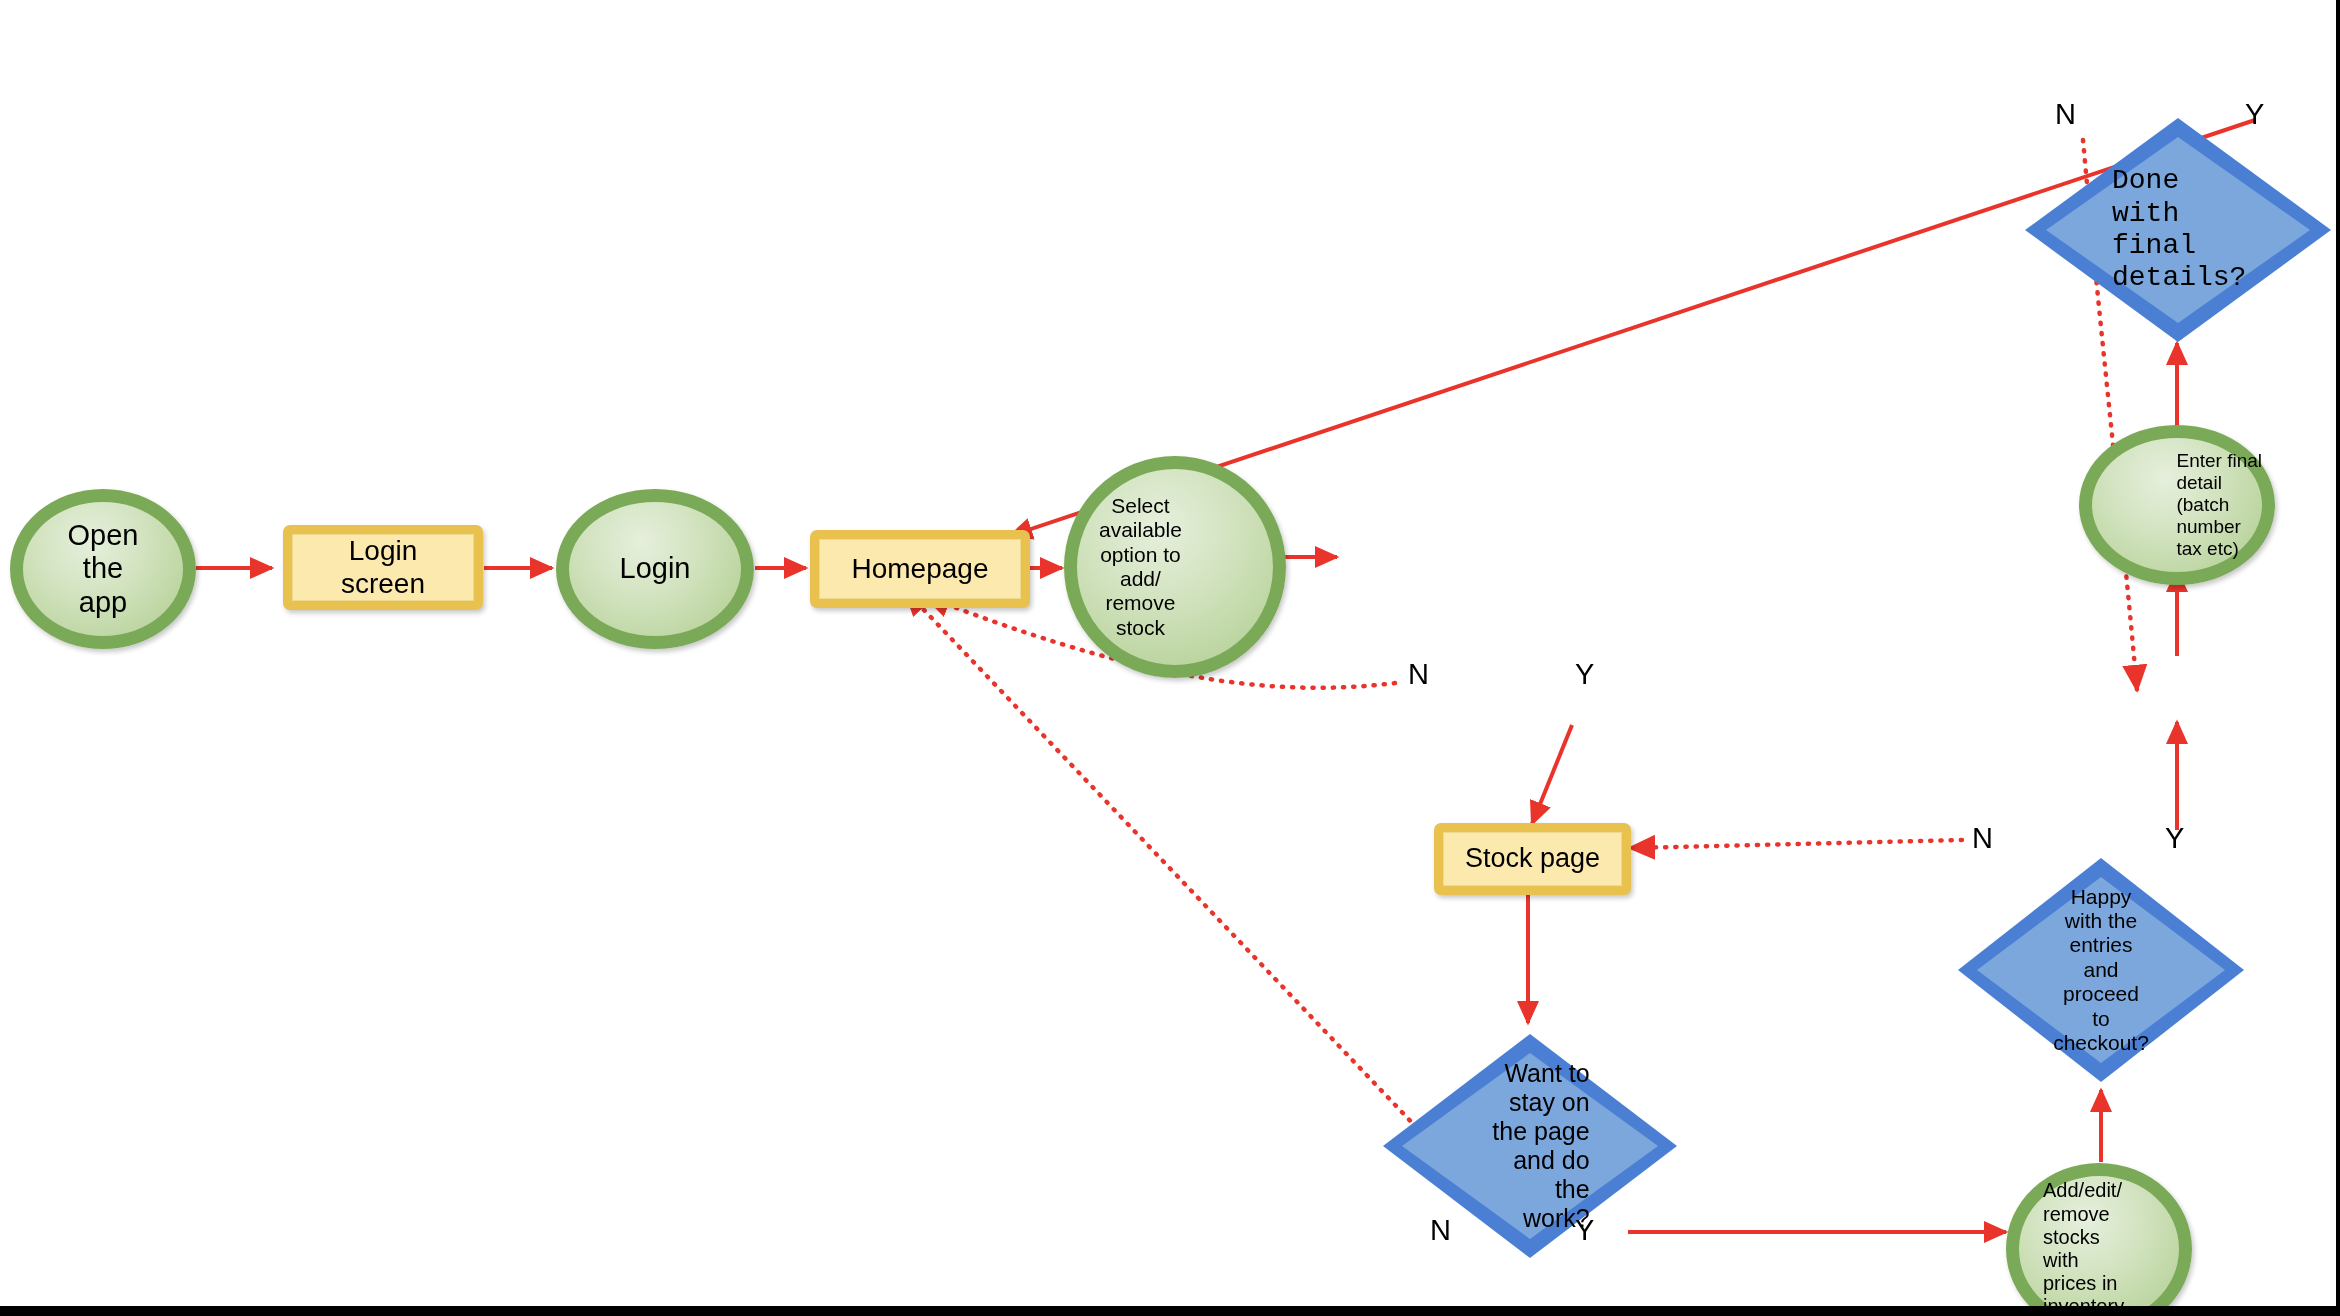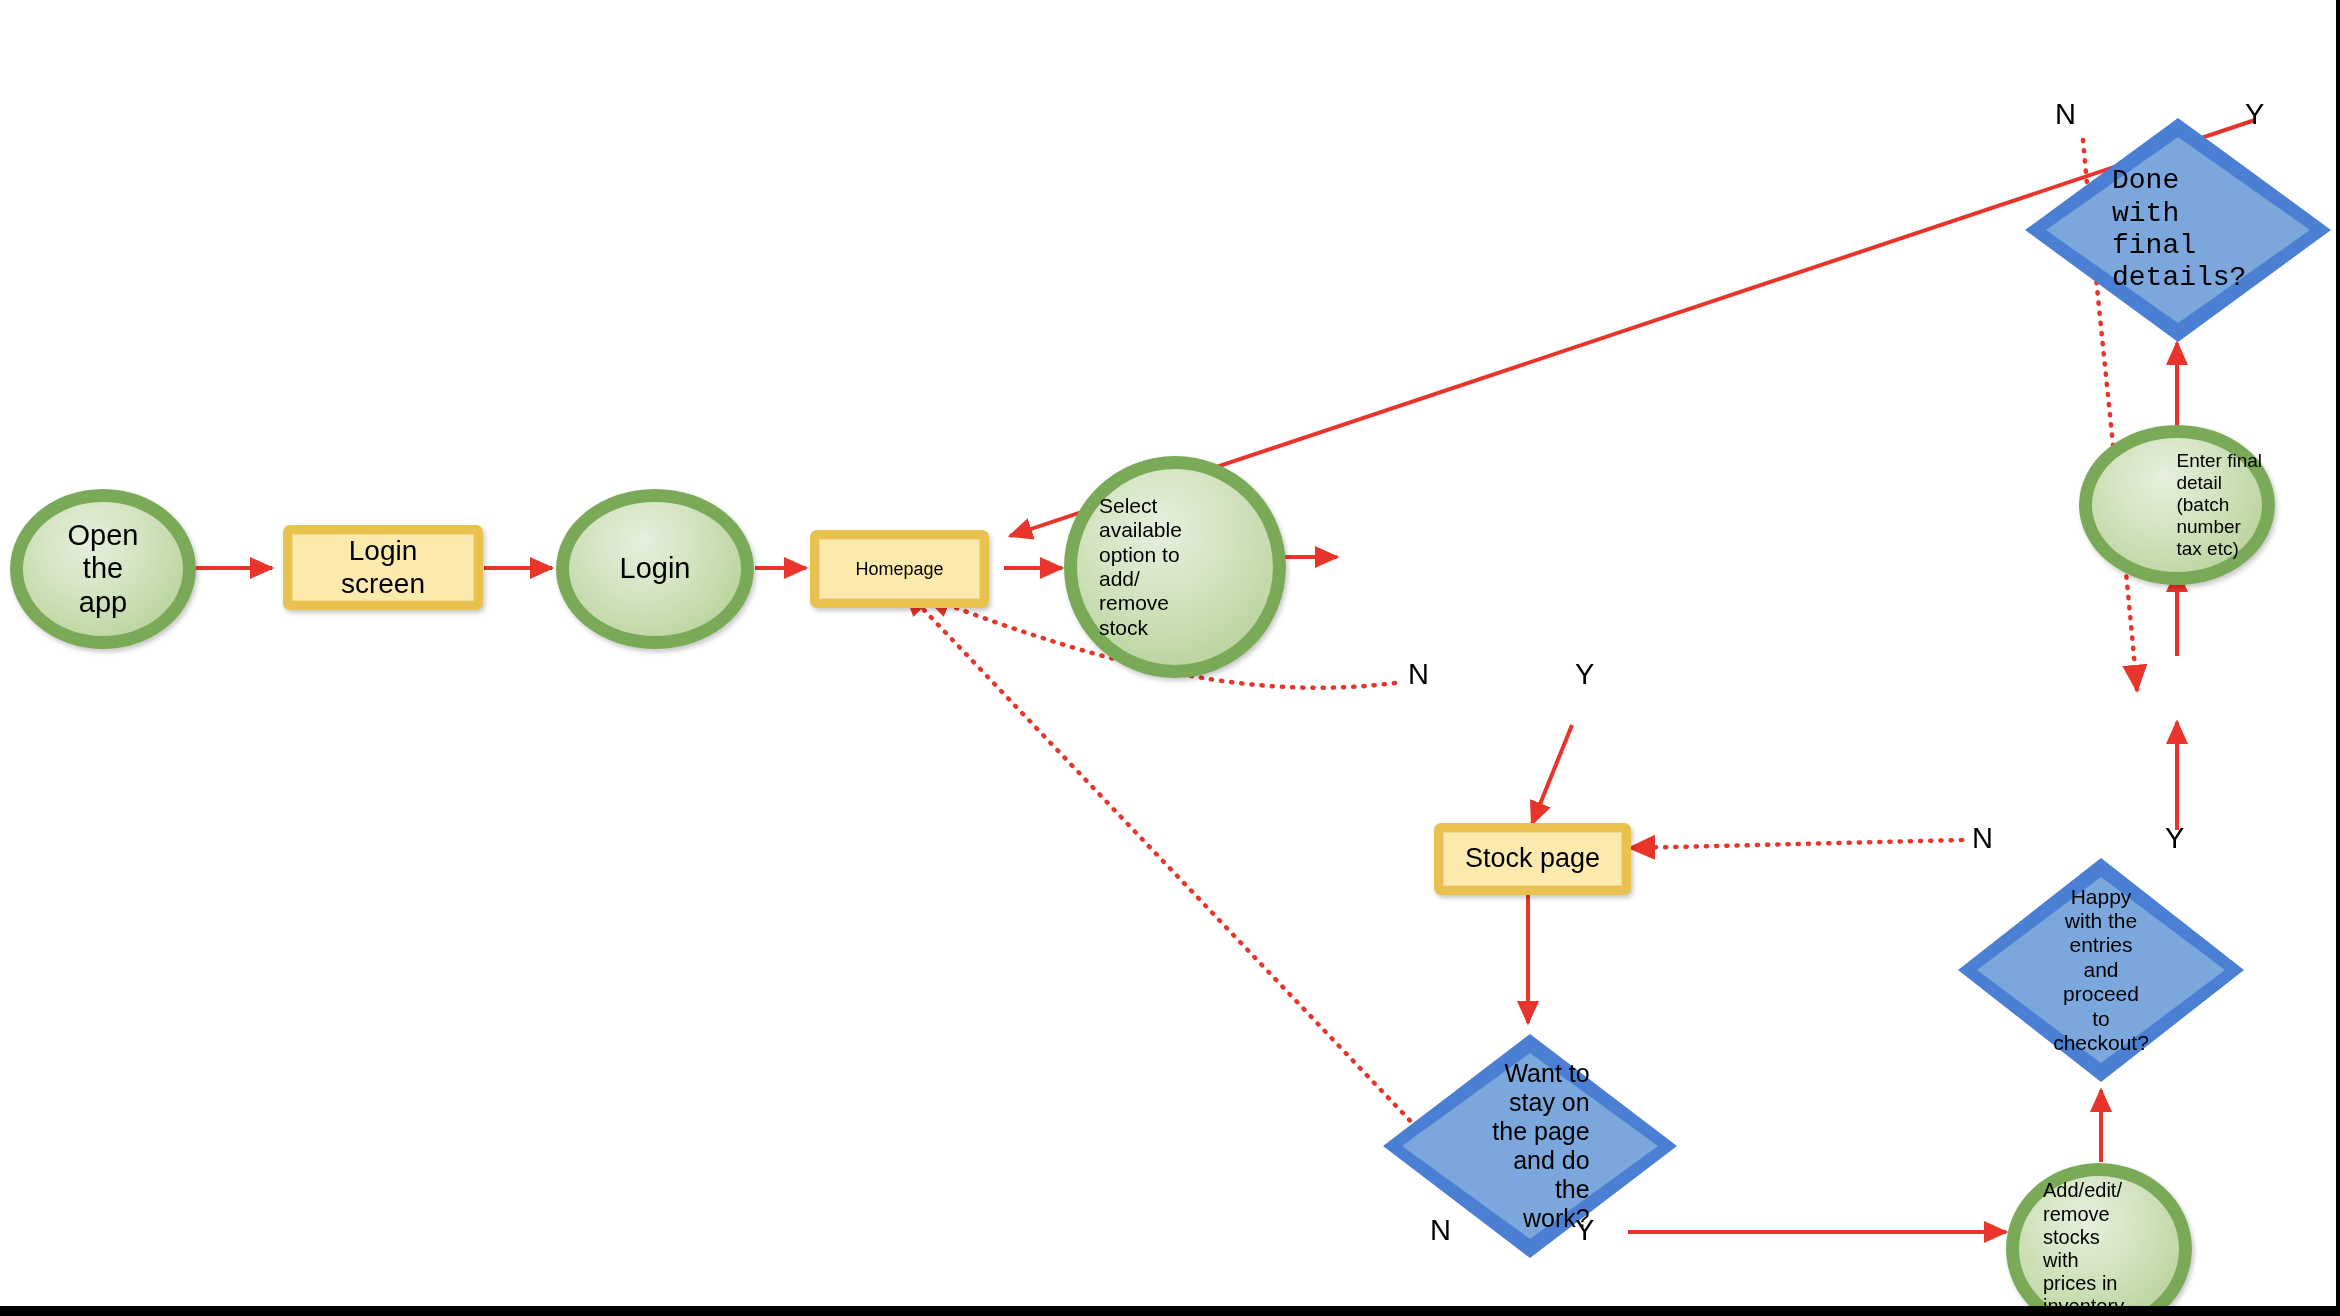--- a/index.html
+++ b/index.html
@@ -156,28 +156,28 @@
     <div class="inner">
         <span class="txt">Login
 screen</span>
       </div>
   </div>
 
   <div class="node ellipse" style="left:556px; top:489px; width:198px; height:160px; font-size:29px;">
     <span class="txt">Login</span>
   </div>
 
-  <div class="node rect" style="left:810px; top:530px; width:179px; height:78px; font-size:18px;">
+  <div class="node rect" style="left:810px; top:530px; width:220px; height:78px; font-size:28px;">
     <div class="inner">
         <span class="txt">Homepage</span>
       </div>
   </div>
 
   <div class="node ellipse" style="left:1064px; top:456px; width:222px; height:222px; font-size:21px; justify-content:flex-start;">
-    <span class="txt" style="text-align:left; margin-left:22px;">Select
+    <span class="txt" style="text-align:center; margin-left:22px;">Select
 available
 option to
 add/
 remove
 stock</span>
   </div>
 
 
   <div class="node rect" style="left:1434px; top:823px; width:197px; height:72px; font-size:27px;">
     <div class="inner">

